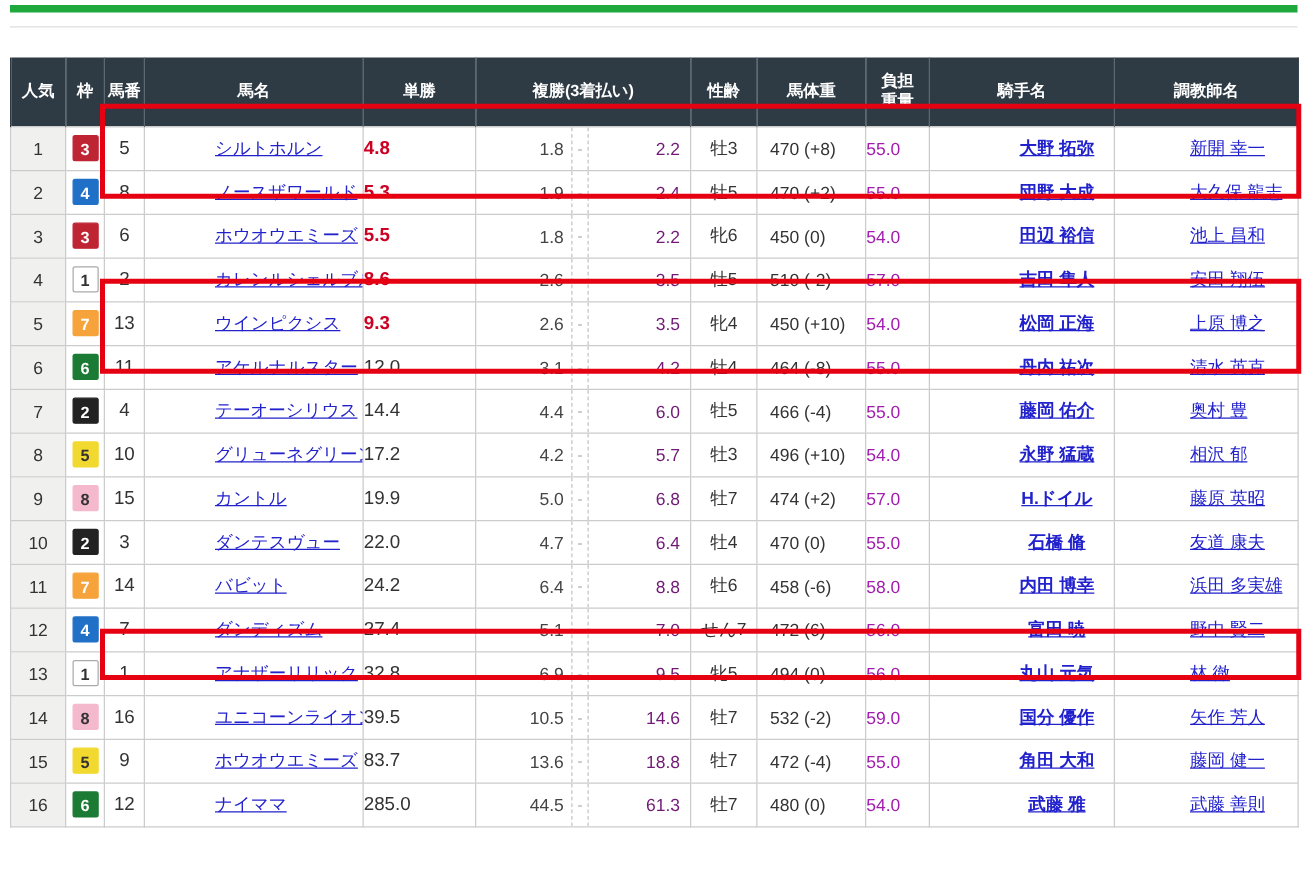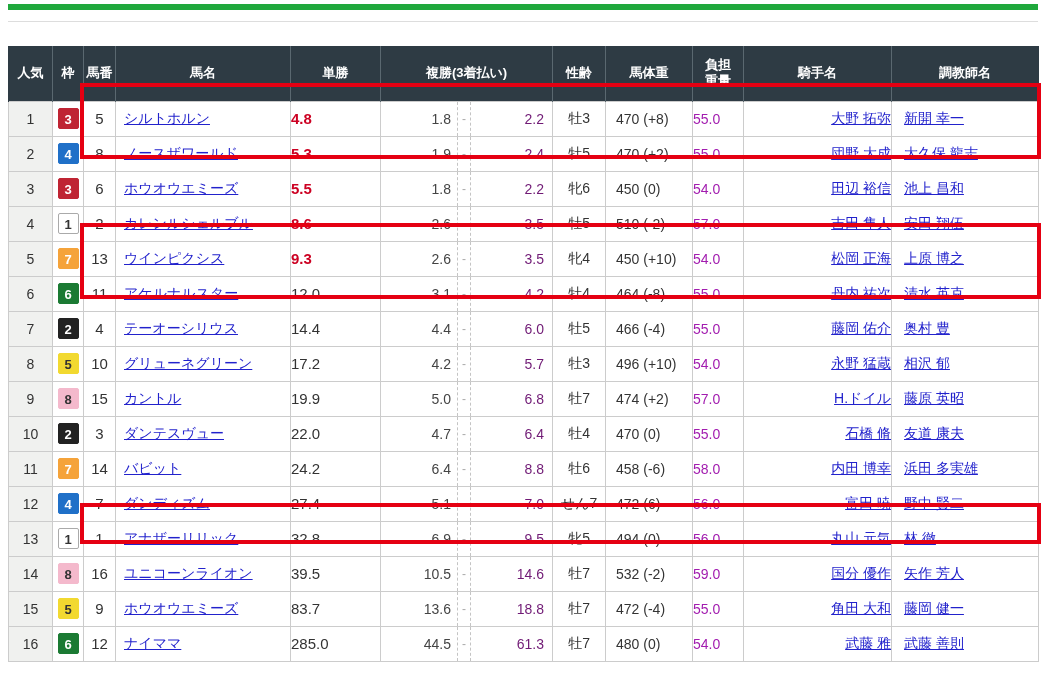--- a/index.html
+++ b/index.html
@@ -44,30 +44,30 @@
   }
   tbody td.rank{background:var(--rank-bg);text-align:center;color:#333;}
   tbody td.frame{text-align:center;border-right-color:var(--border-gray);}
   .badge{
     display:inline-block;width:21px;height:21px;line-height:21px;
     font-size:13px;font-weight:bold;text-align:center;border-radius:2px;
     border:1px solid transparent;vertical-align:middle;
   }
   tbody td.num{text-align:center;font-size:15px;color:#333;}
   tbody td.name{text-align:left;padding-left:8px;}
-  a.link{color:var(--link-blue);text-decoration:underline;}
+  a.link{color:var(--link-blue);text-decoration:underline;margin-left:48px;}
   tbody td.win{text-align:left;padding-right:14px;font-size:15px;color:#333;}
   tbody td.win.hot{color:var(--hot-red);font-weight:bold;}
   tbody td.plow{text-align:right;padding-right:6px;color:#444;border-right:1px dashed #c4c4c4;}
   tbody td.psep{border-left:1px dashed #c4c4c4;border-right:1px dashed #c4c4c4;text-align:center;color:#aaa;font-size:12px;}
   tbody td.phigh{border-left:1px dashed #c4c4c4;text-align:right;padding-right:8px;color:#701a75;}
   tbody td.sex{text-align:center;color:#333;}
   tbody td.weight{text-align:left;padding-left:10px;color:#333;}
   tbody td.load{padding-right:5px;color:#a21caf;}
-  tbody td.jockey{text-align:right;padding-left:8px;}
+  tbody td.jockey{text-align:center;padding-left:8px;font-weight:bold;}
   tbody td.trainer{text-align:left;padding-left:12px;}
   #highlights-layer{position:absolute;left:0;top:0;width:100%;height:100%;pointer-events:none;}
   .hl-box{
     position:absolute;left:72px;right:-3px;
     border:4px solid var(--highlight-red);
   }
 </style>
 </head>
 <body>
 

